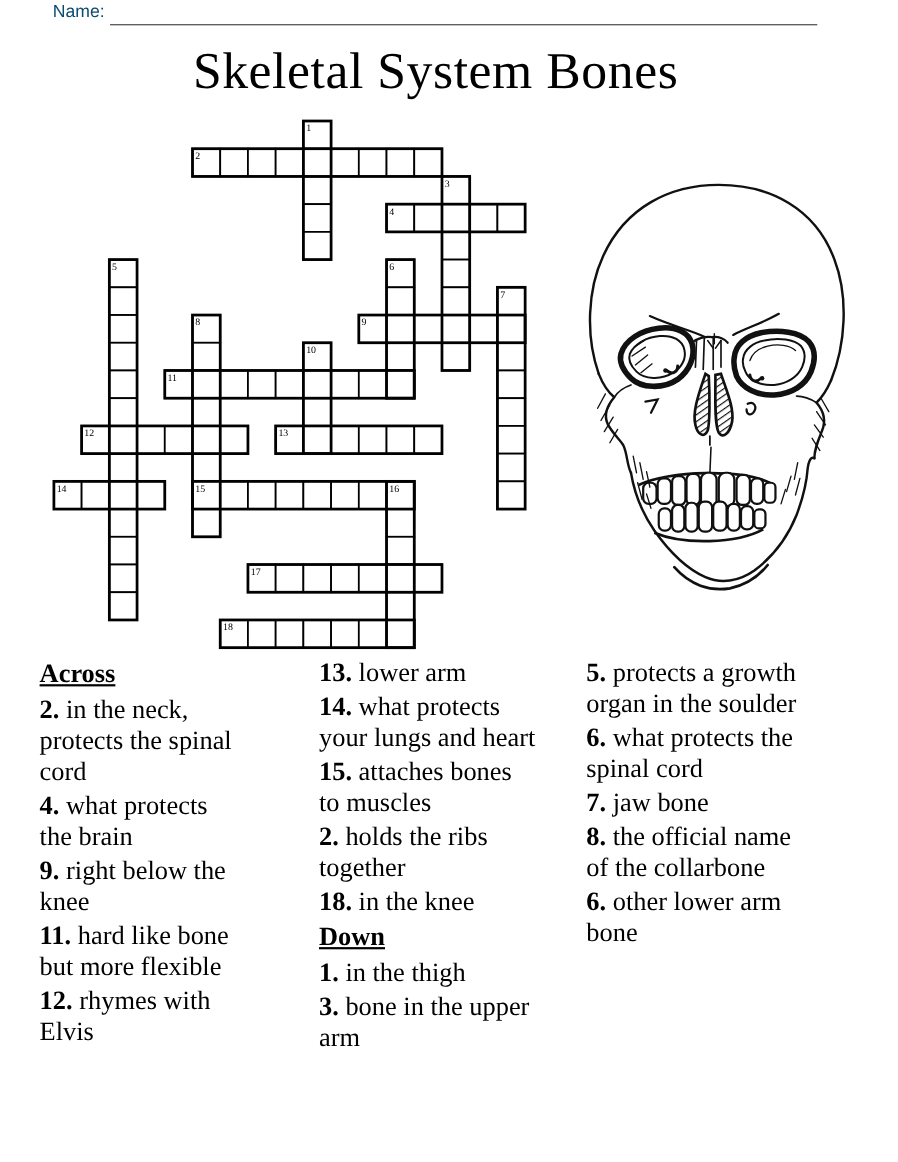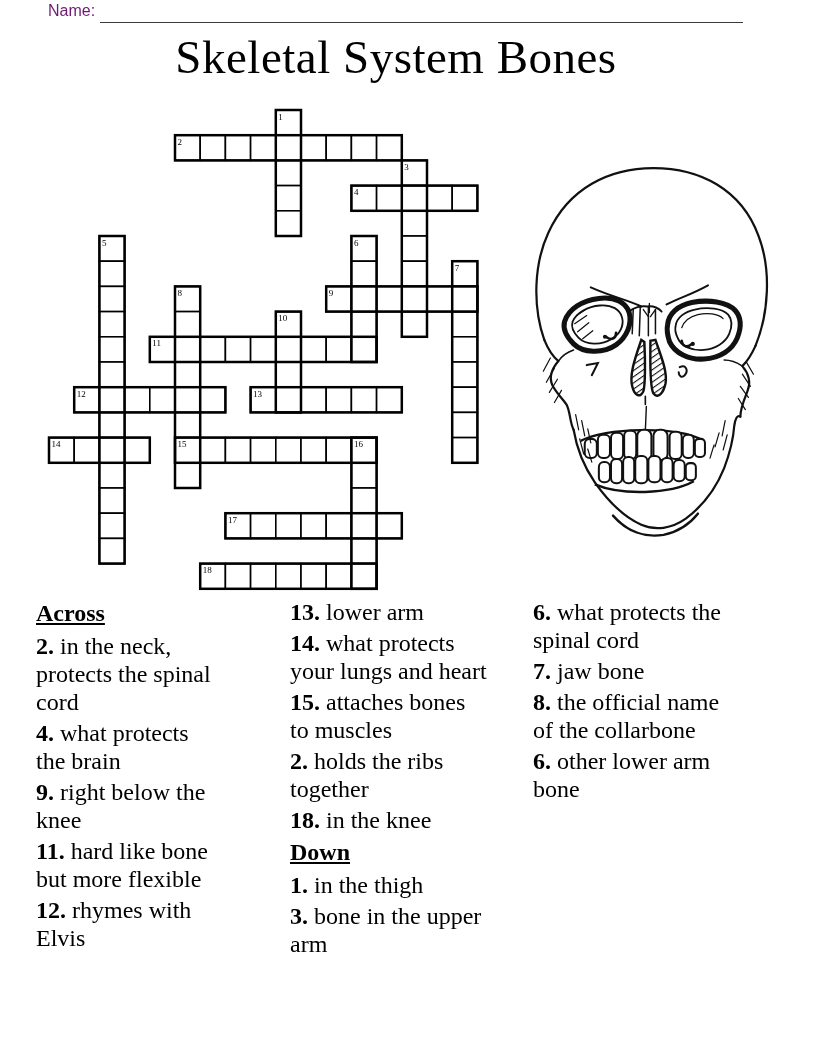--- a/index.html
+++ b/index.html
@@ -2,28 +2,28 @@
 <html><head>
 <meta charset="utf-8">
 <style>
   html,body{margin:0;padding:0;}
   body{
     width:816px;height:1056px;background:#ffffff;position:relative;
     font-family:"Liberation Serif", serif;color:#000;overflow:hidden;
   }
   .name-label{
     position:absolute;left:48px;top:2px;
-    font-family:"Liberation Sans", sans-serif;font-size:16px;color:#701a75;
+    font-family:"Liberation Sans", sans-serif;font-size:16px;color:#0c4a6e;
   }
   .name-line{
     position:absolute;left:100px;top:2px;width:643px;height:20px;
     border-bottom:1.8px solid #3a3a3a;
   }
   .page-title{
-    position:absolute;left:0;top:30px;width:792px;text-align:center;
+    position:absolute;left:0;top:38px;width:792px;text-align:center;
     font-size:47px;letter-spacing:0.5px;
   }
   .grid-svg{position:absolute;left:0;top:0;}
   .skull-svg{position:absolute;left:528px;top:160px;}
   .clue-col{position:absolute;top:598px;}
   .clue-col.c1{left:36px;width:181px;}
   .clue-col.c2{left:290px;width:198px;}
   .clue-col.c3{left:533px;width:196px;}
   .clue-header{
     font-size:24px;font-weight:bold;text-decoration:underline;
@@ -303,18 +303,19 @@
       <div class="clue"><span class="num">18.</span> in the knee</div>
     </div>
   <div class="clue-header">Down</div>
   <div id="col2b-clues">
       <div class="clue"><span class="num">1.</span> in the thigh</div>
       <div class="clue"><span class="num">3.</span> bone in the upper arm</div>
     </div>
 </div>
 <div class="clue-col c3">
   <div id="col3-clues">
+      <div class="clue"><span class="num">5.</span> protects a growth organ in the soulder</div>
       <div class="clue"><span class="num">6.</span> what protects the spinal cord</div>
       <div class="clue"><span class="num">7.</span> jaw bone</div>
       <div class="clue"><span class="num">8.</span> the official name of the collarbone</div>
       <div class="clue"><span class="num">6.</span> other lower arm bone</div>
     </div>
 </div>
 
 </body></html>

